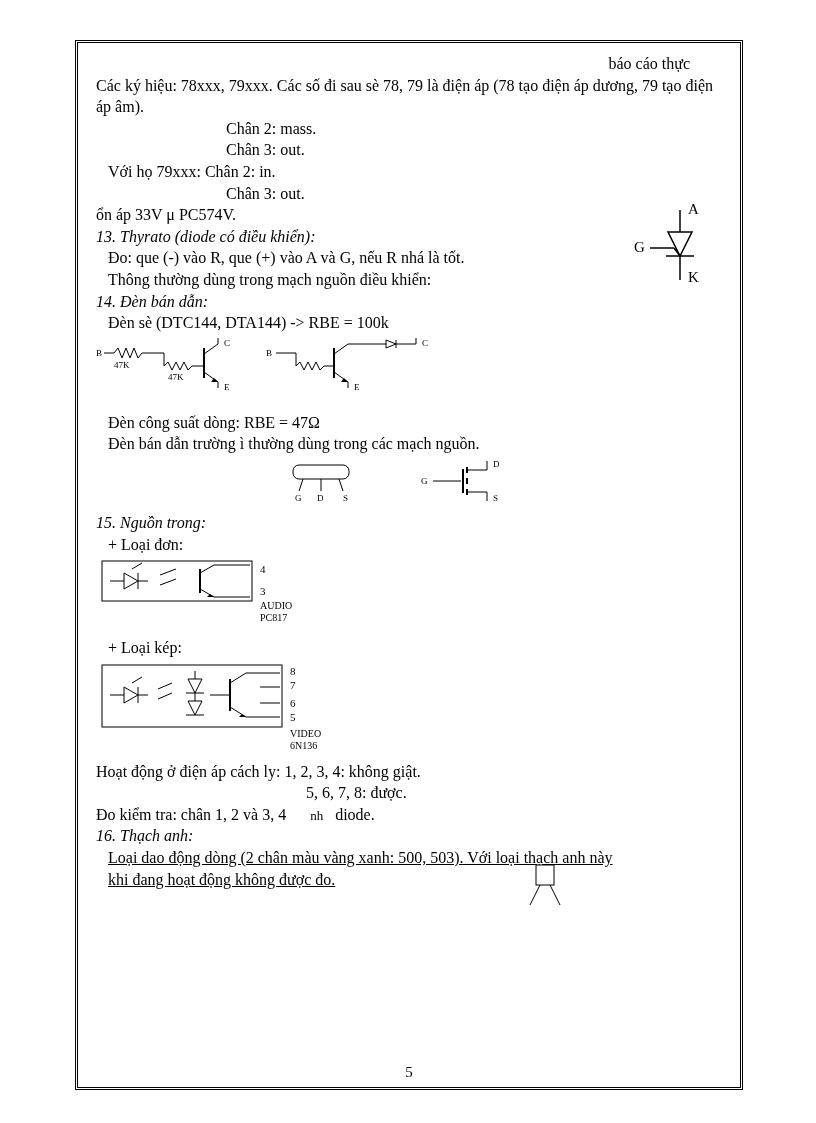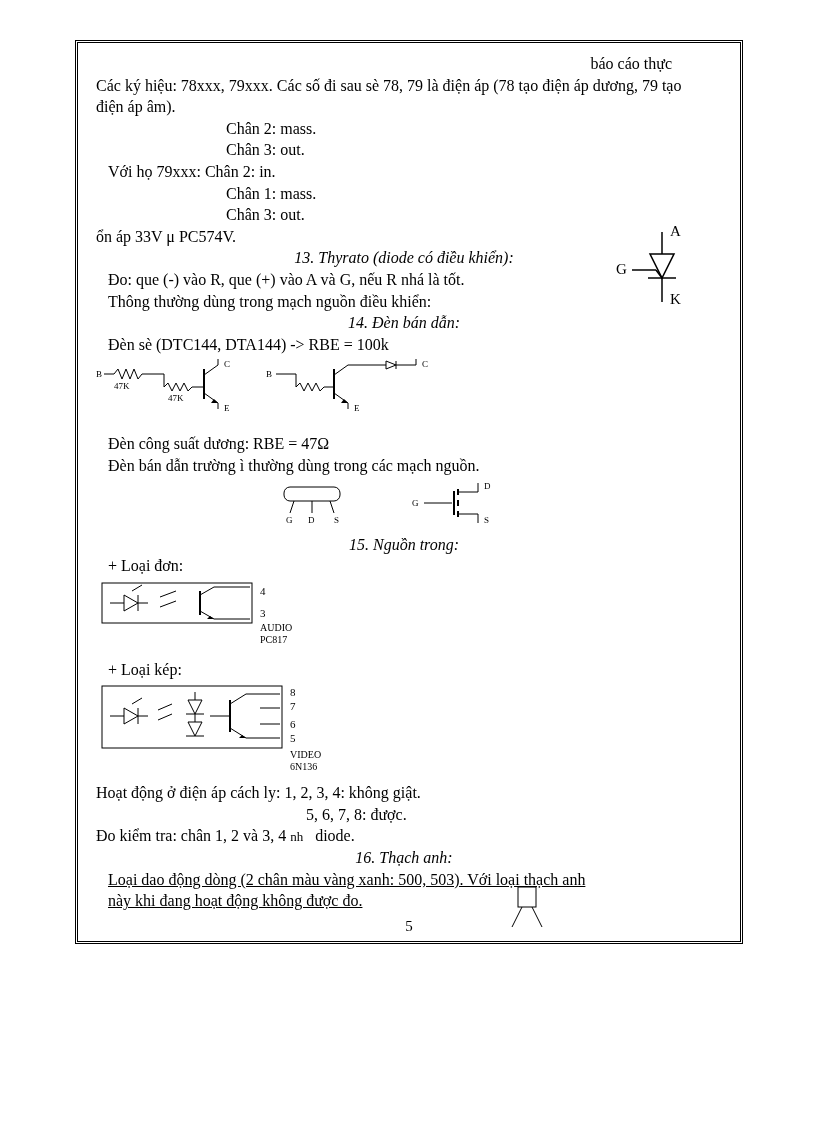--- a/index.html
+++ b/index.html
@@ -10,37 +10,37 @@
     font-size: 16px;
     width: 816px;
     height: 1123px;
     position: relative;
   }
   .outer-frame {
     position: absolute;
     left: 75px;
     top: 40px;
     width: 668px;
-    height: 904px;
+    height: 1050px;
     border: 3px double #000;
     box-sizing: border-box;
-    padding: 10px 28px 10px 18px;
+    padding: 10px 10px 10px 18px;
   }
   .header-right {
     text-align: right;
     padding-right: 40px;
     margin-bottom: 2px;
   }
   .text-line {
     line-height: 1.35;
     margin: 0;
   }
   .indent1 { padding-left: 12px; }
   .indent2 { padding-left: 130px; }
-  .italic { font-style: italic; text-align: center; }
+  .italic { font-style: italic; }
   .svg-block { margin: 4px 0; }
   .center { text-align: center; }
   .pagenum {
     position: absolute;
     bottom: 6px;
     left: 50%;
     transform: translateX(-50%);
     font-size: 15px;
   }
   svg { }
@@ -48,21 +48,20 @@
 </head>
 <body>
 
 <div class="outer-frame">
 
   <div class="header-right text-line">báo cáo thực</div>
   <p class="text-line">Các ký hiệu: 78xxx, 79xxx. Các số đi sau sè 78, 79 là điện áp (78 tạo điện áp dương, 79 tạo điện áp âm).</p>
   <p class="text-line indent2">Chân 2: mass.</p>
   <p class="text-line indent2">Chân 3: out.</p>
   <p class="text-line indent1">Với họ 79xxx: Chân 2: in.</p>
-  <p class="text-line indent2">Chân 1: mass.</p>
   <p class="text-line indent2">Chân 3: out.</p>
 
   <div style="position:relative;">
     <p class="text-line">ổn áp 33V μ PC574V.</p>
     <p class="text-line italic">13. Thyrato (diode có điều khiển):</p>
     <p class="text-line indent1">Đo: que (-) vào R, que (+) vào A và G, nếu R nhá là tốt.</p>
     <p class="text-line indent1">Thông thường dùng trong mạch nguồn điều khiển:</p>
 
     <svg width="90" height="90" style="position:absolute; right:10px; top:-2px;">
       <line x1="50" y1="8" x2="50" y2="30" stroke="#000" stroke-width="1.5"></line>
@@ -118,21 +117,21 @@
       <polygon points="290,2 290,10 300,6" fill="none" stroke="#000"></polygon>
       <line x1="300" y1="2" x2="300" y2="10" stroke="#000"></line>
       <line x1="300" y1="6" x2="320" y2="6" stroke="#000"></line>
       <line x1="320" y1="6" x2="320" y2="0" stroke="#000"></line>
       <text x="326" y="8" font-size="9">C</text>
       <line x1="252" y1="44" x2="252" y2="50" stroke="#000"></line>
       <text x="258" y="52" font-size="9">E</text>
     </svg>
   </div>
 
-  <p class="text-line indent1" style="margin-top:10px;">Đèn công suất dương: RBE = 47Ω</p>
+  <p class="text-line indent1" style="margin-top:10px;">Đèn công suất dòng: RBE = 47Ω</p>
   <p class="text-line indent1">Đèn bán dẫn trường ì thường dùng trong các mạch nguồn.</p>
 
   <div class="svg-block center">
     <svg width="300" height="45">
 
       <rect x="30" y="6" width="56" height="14" rx="6" fill="#fff" stroke="#000"></rect>
       <line x1="40" y1="20" x2="36" y2="32" stroke="#000"></line>
       <line x1="58" y1="20" x2="58" y2="32" stroke="#000"></line>
       <line x1="76" y1="20" x2="80" y2="32" stroke="#000"></line>
       <text x="32" y="42" font-size="9">G</text>
@@ -220,21 +219,21 @@
       <text x="190" y="58" font-size="11">5</text>
       <text x="190" y="74" font-size="10">VIDEO</text>
       <text x="190" y="86" font-size="10">6N136</text>
     </svg>
   </div>
 
   <p class="text-line">Hoạt động ở điện áp cách ly: 1, 2, 3, 4: không giật.</p>
   <p class="text-line" style="padding-left:210px;">5, 6, 7, 8: được.</p>
   <p class="text-line">
     <span>Đo kiểm tra: chân 1, 2 và 3, 4</span>
-    <span style="font-size:13px;">nh</span>&nbsp;&nbsp;
+    <span style="font-size:13px;margin-left:20px;">nh</span>&nbsp;&nbsp;
     <span>diode.</span>
   </p>
   <p class="text-line italic">16. Thạch anh:</p>
 
   <div style="position:relative;">
     <p class="text-line indent1" style="padding-right:100px;text-decoration:underline;">Loại dao động dòng (2 chân màu vàng xanh: 500, 503). Với loại thạch anh này khi đang hoạt động không được đo.</p>
 
     <svg width="50" height="50" style="position:absolute; right:160px; top:14px;">
       <rect x="16" y="4" width="18" height="20" fill="#fff" stroke="#000"></rect>
       <line x1="20" y1="24" x2="10" y2="44" stroke="#000"></line>

